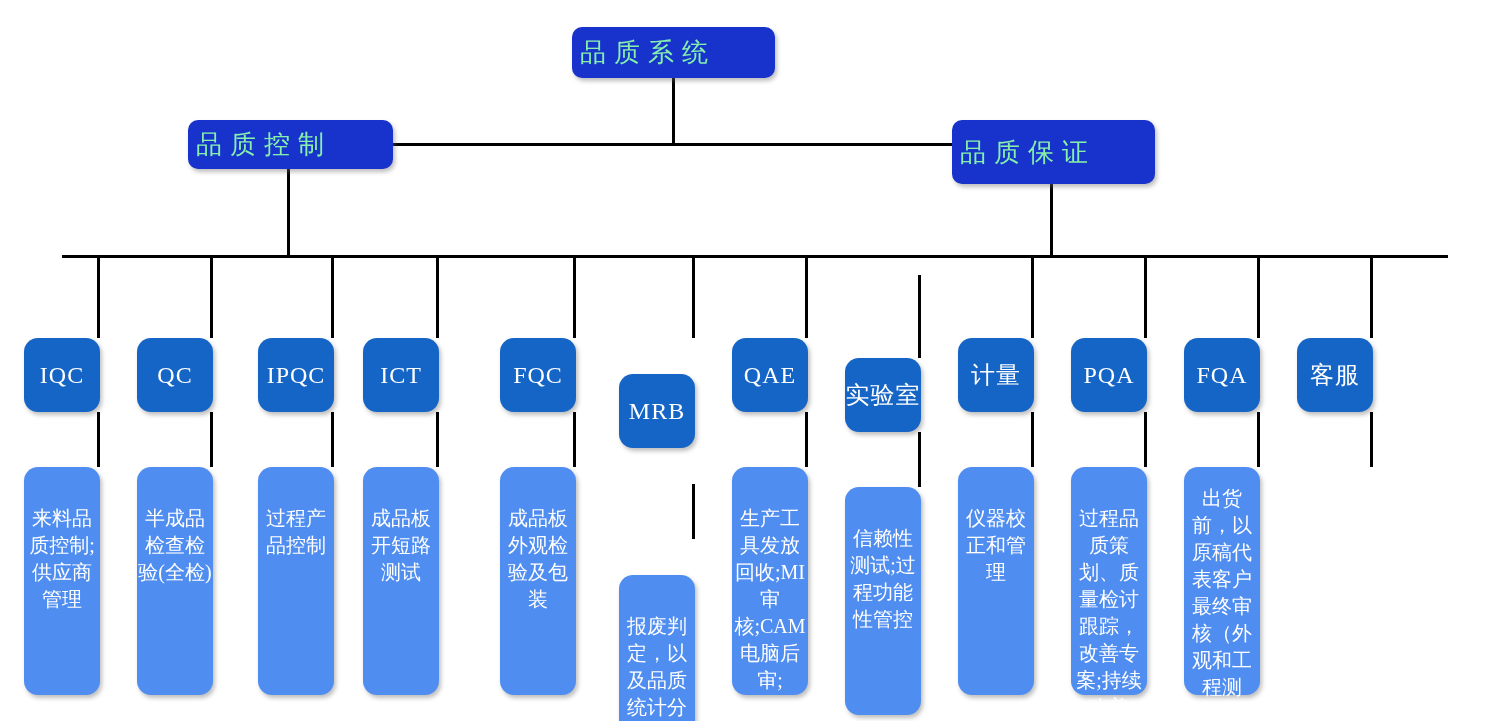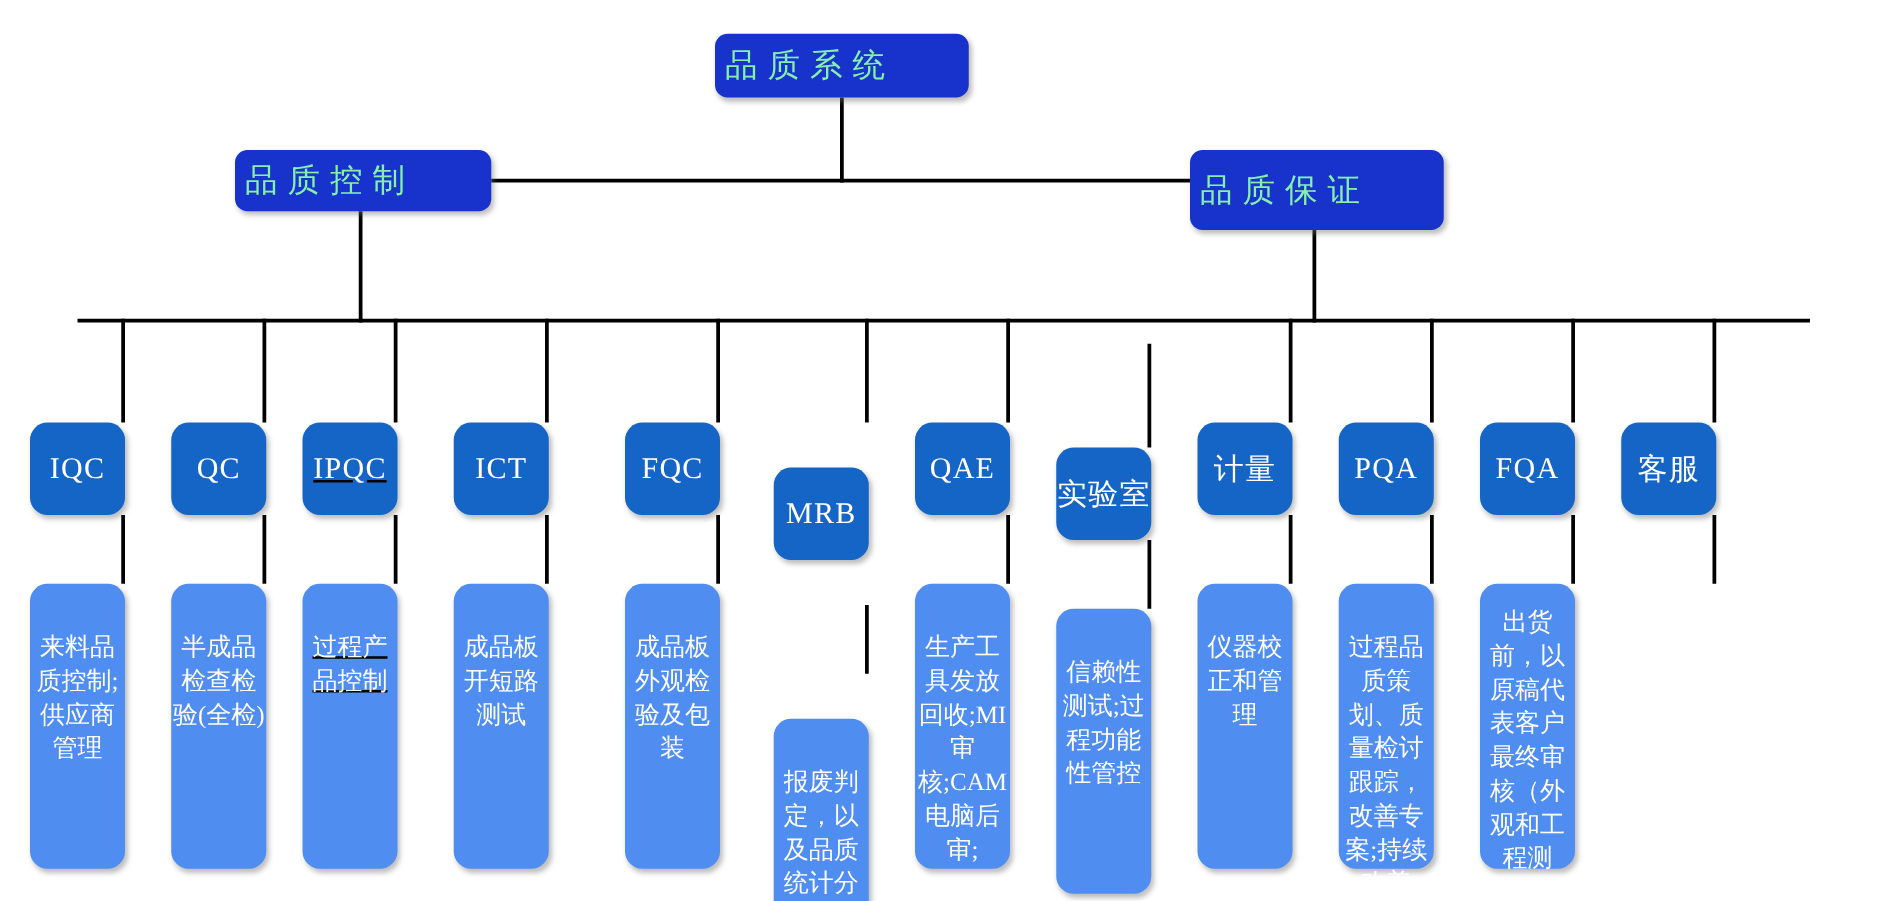--- a/index.html
+++ b/index.html
@@ -103,21 +103,21 @@
 
   <div class="col" style="left:137px;">
     <div class="drop1"></div>
     <div class="box3">
         <span>QC</span>
       </div>
     <div class="drop2"></div>
     <div class="box4">半成品检查检验(全检)</div>
   </div>
 
-  <div class="col" style="left:242px;text-decoration:underline;">
+  <div class="col" style="left:258px;">
     <div class="drop1"></div>
     <div class="box3">
         <span>IPQC</span>
       </div>
     <div class="drop2"></div>
     <div class="box4">过程产品控制</div>
   </div>
 
   <div class="col" style="left:363px;">
     <div class="drop1"></div>

